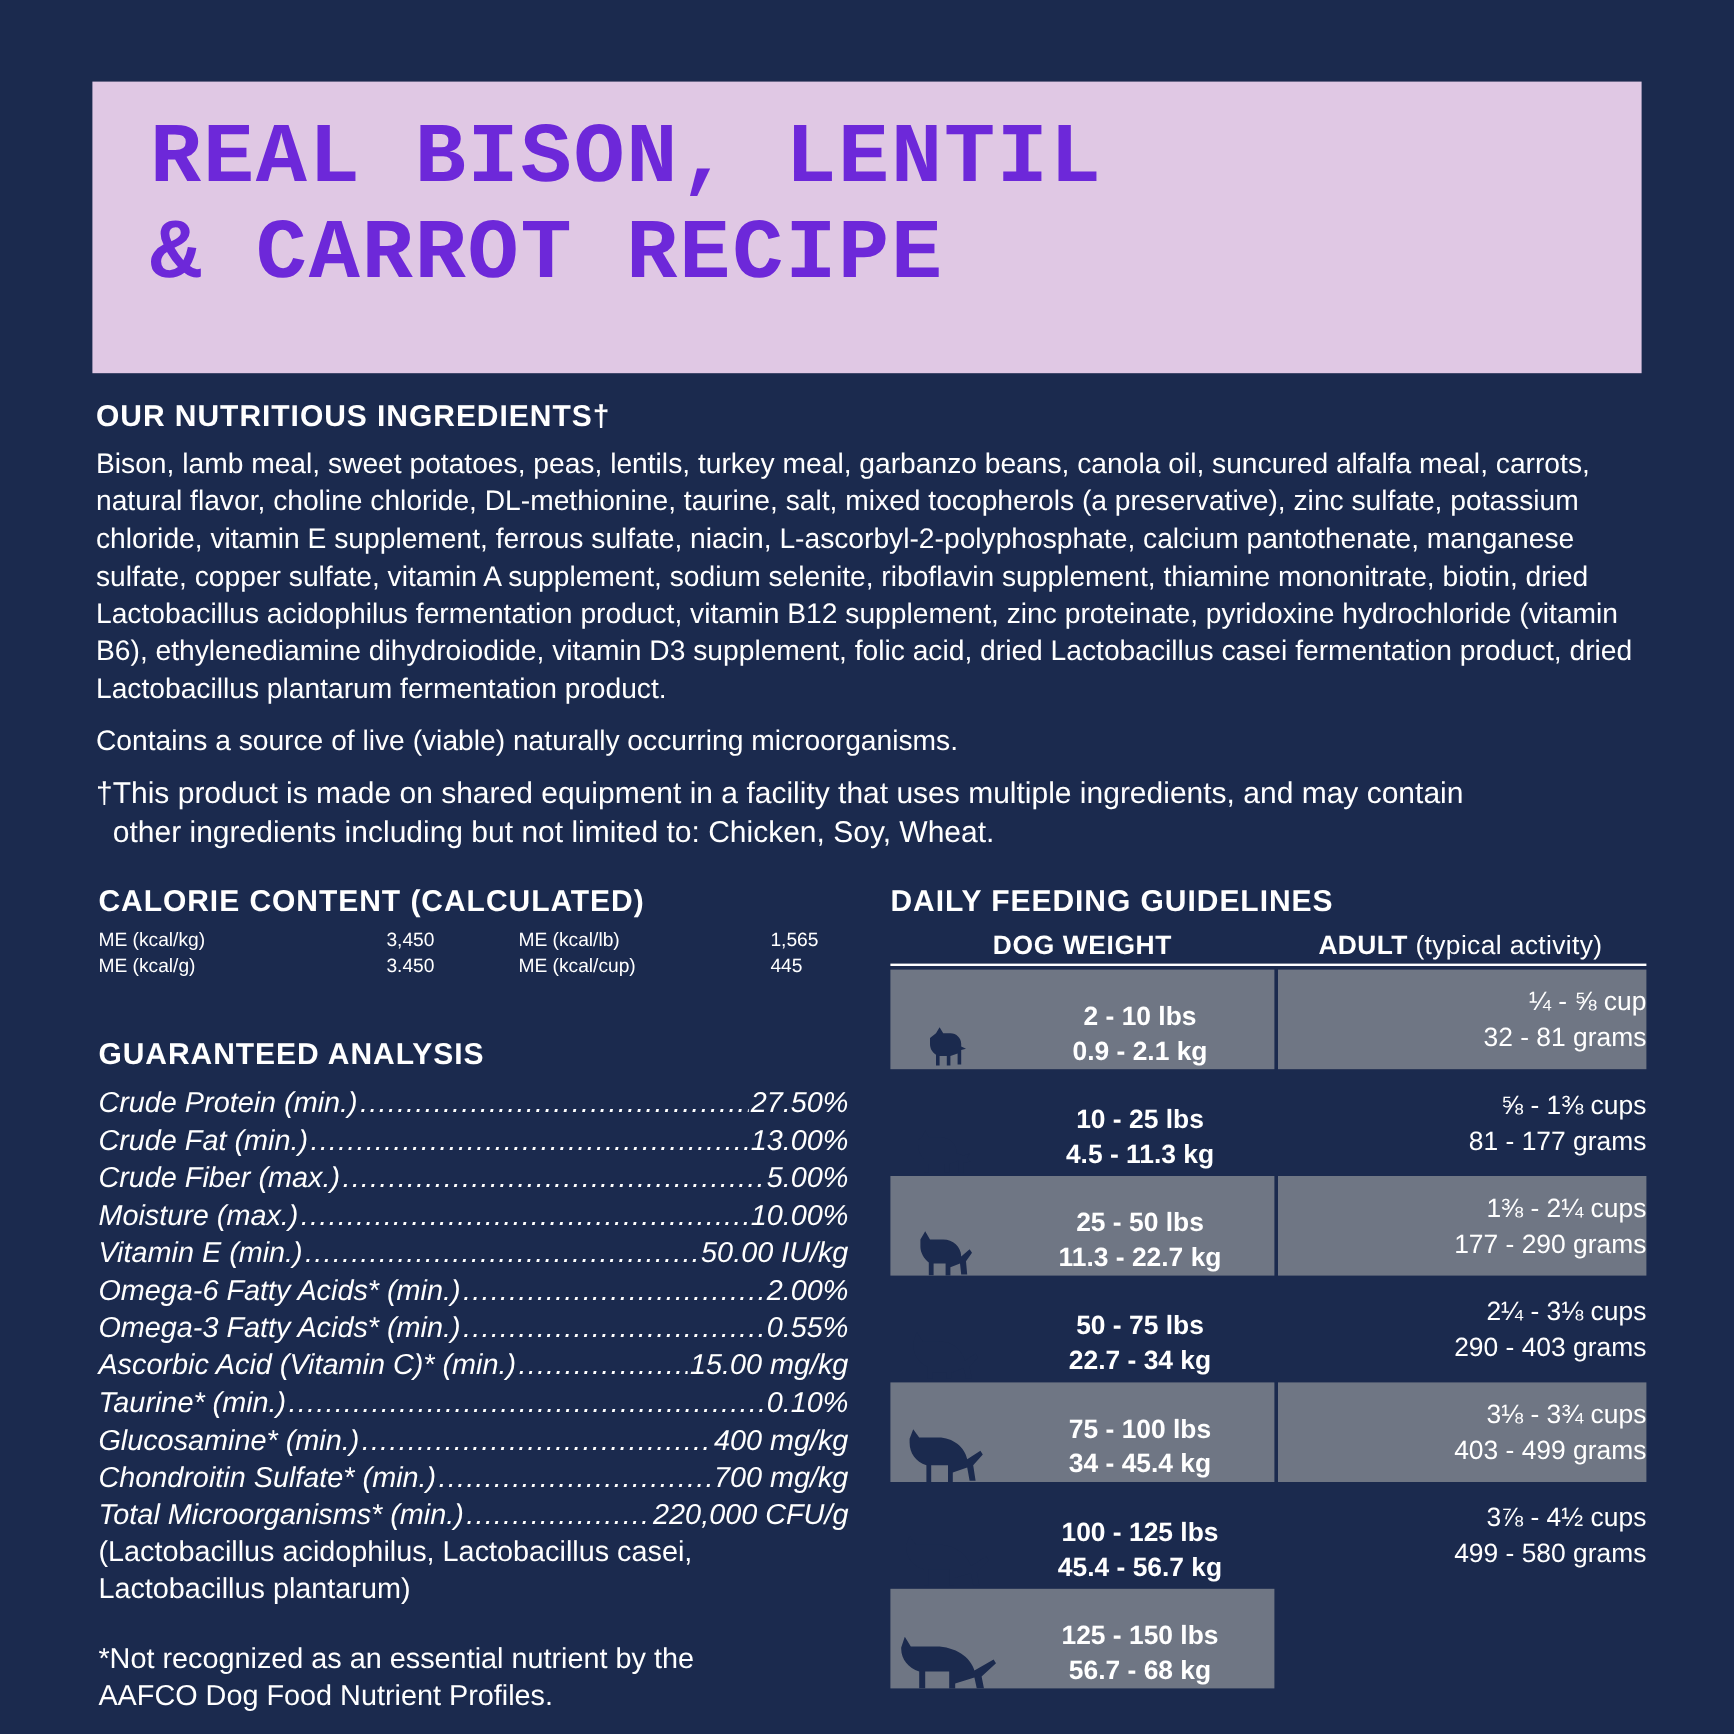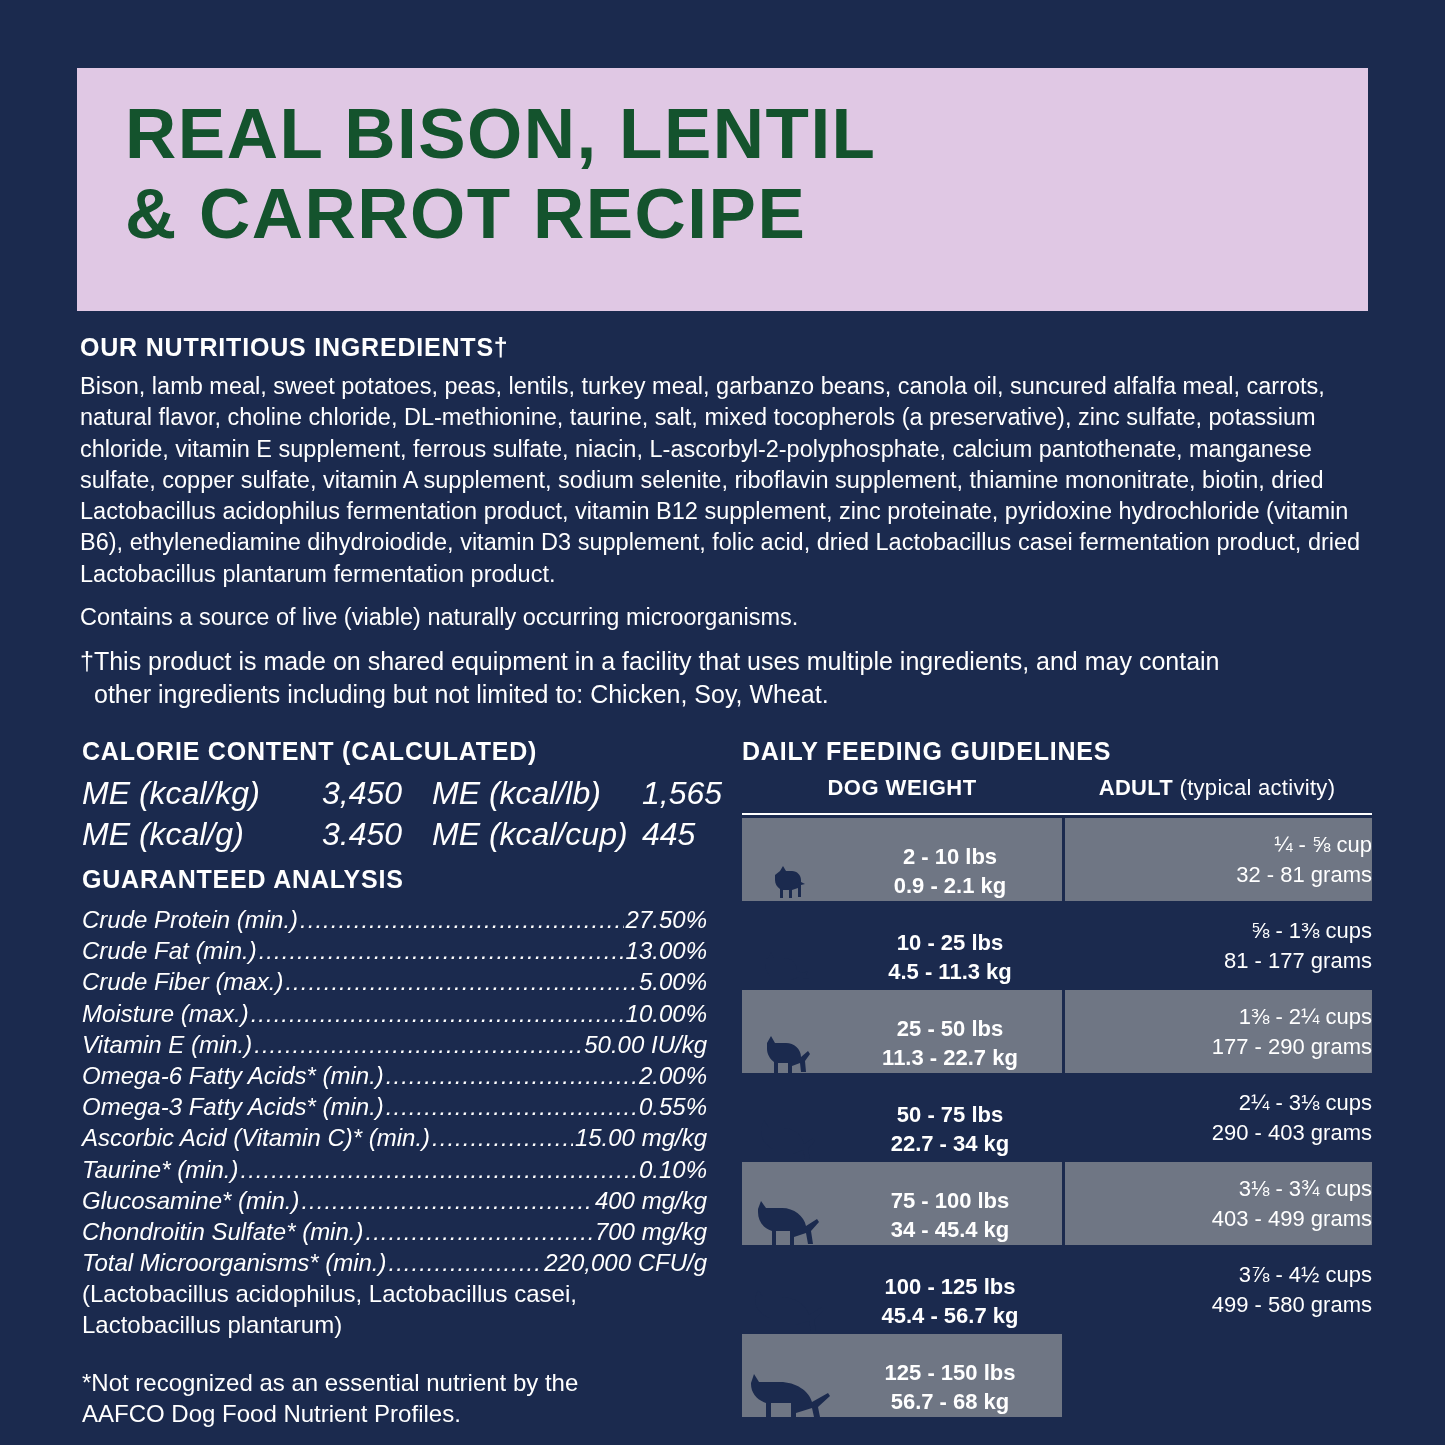--- a/index.html
+++ b/index.html
@@ -26,26 +26,27 @@
     position: absolute;
     left: 77px;
     top: 68px;
     width: 1291px;
     height: 243px;
     background: #e0c8e4;
     box-sizing: border-box;
     padding: 26px 0 0 48px;
   }
   .title-line {
-    color: #14532d;
+    color: #6d28d9;
     font-size: 71px;
     font-weight: bold;
     letter-spacing: 1.5px;
     line-height: 1.12;
     white-space: nowrap;
+    font-family: Liberation Mono, monospace;
   }
 
   
   .ingredients-block {
     position: absolute;
     left: 80px;
     top: 333px;
     width: 1290px;
   }
   .section-heading {
@@ -79,23 +80,22 @@
   .calorie-block {
     position: absolute;
     left: 82px;
     top: 737px;
     width: 620px;
   }
   .calorie-grid {
     display: grid;
     grid-template-columns: 240px 110px 210px 90px;
     row-gap: 4px;
-    font-size: 32px;
+    font-size: 16px;
     margin-top: 8px;
-    font-style: italic;
   }
   .calorie-grid div {
     white-space: nowrap;
   }
 
   
   .ga-block {
     position: absolute;
     left: 82px;
     top: 865px;
@@ -135,21 +135,21 @@
   .feeding-block {
     position: absolute;
     left: 742px;
     top: 737px;
     width: 630px;
   }
   .feed-head-row {
     display: flex;
     margin-top: 0;
     border-bottom: 2px solid #ffffff;
-    padding-bottom: 12px;
+    padding-bottom: 2px;
   }
   .feed-head-weight {
     width: 320px;
     text-align: center;
     font-size: 22px;
     font-weight: bold;
     letter-spacing: 0.5px;
   }
   .feed-head-adult {
     flex: 1;

